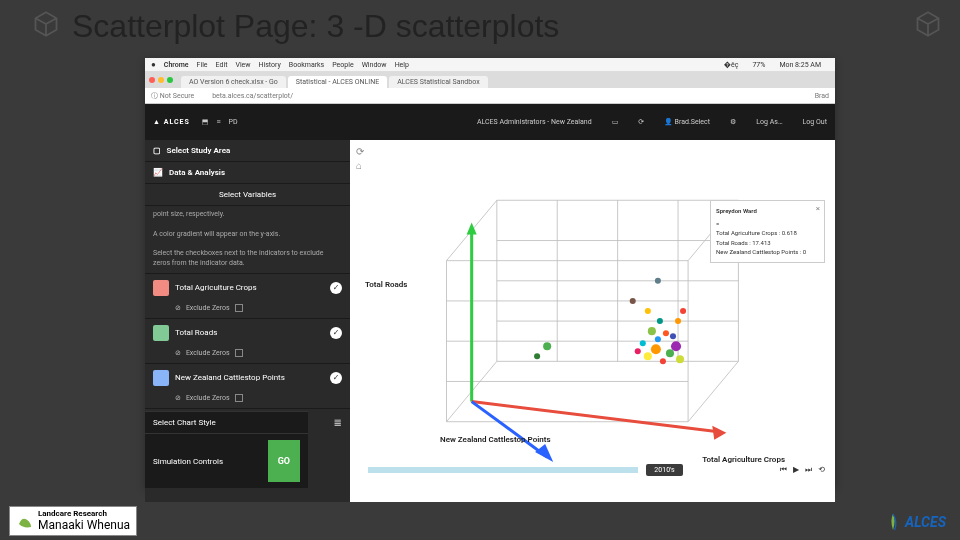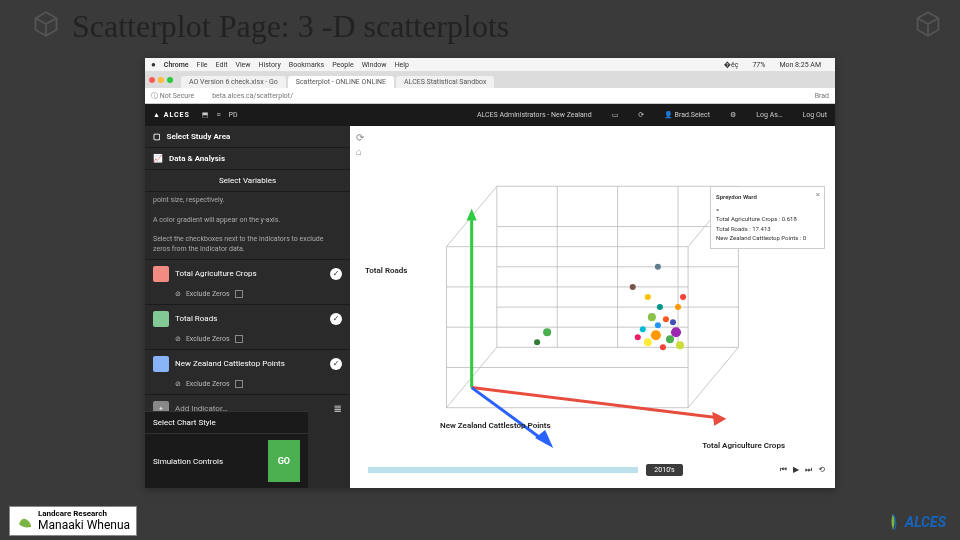--- a/index.html
+++ b/index.html
@@ -1,35 +1,35 @@
 <!DOCTYPE html>
 <html><head>
 <meta charset="utf-8">
 <style>
 *{box-sizing:border-box;margin:0;padding:0;font-family:-apple-system,BlinkMacSystemFont,"Segoe UI",Roboto,sans-serif}
 body{width:960px;height:540px;background:#3a3a3a;overflow:hidden;position:relative}
-.slide-title{position:absolute;top:8px;left:72px;font-size:32px;color:#222;font-weight:400;font-family:Liberation Serif, serif}
+.slide-title{position:absolute;top:8px;left:72px;font-size:32px;color:#222;font-weight:400;font-family:Liberation Sans, sans-serif}
 .cube-icon{width:32px;height:32px;position:absolute;display:flex;align-items:center;justify-content:center}
 .cube-icon svg{width:28px;height:28px}
 .cube-left{top:8px;left:30px}
 .cube-right{top:8px;right:16px}
 .browser-window{position:absolute;top:58px;left:145px;width:690px;height:430px;background:#fff;box-shadow:0 2px 8px rgba(0,0,0,.3)}
 .mac-menubar{height:14px;background:#f5f5f5;font-size:7px;display:flex;align-items:center;padding:0 6px;border-bottom:1px solid #ddd;color:#333}
 .mac-menubar span{margin-right:8px}
 .mac-menubar .right{margin-left:auto;display:flex;gap:6px;align-items:center}
 .chrome-tabs{height:16px;background:#dcdcdc;display:flex;align-items:flex-end;padding-left:4px;font-size:7px}
 .traffic-lights{display:flex;gap:3px;margin-right:8px;align-self:center}
 .traffic-lights div{width:6px;height:6px;border-radius:50%}
 .tl-red{background:#ff5f57}.tl-yellow{background:#febc2e}.tl-green{background:#28c840}
 .tab{background:#f1f1f1;padding:2px 8px;border-radius:3px 3px 0 0;margin-right:2px;color:#555;white-space:nowrap;overflow:hidden;max-width:120px}
 .tab.active{background:#fff}
 .addr-bar{height:16px;background:#fff;border-bottom:1px solid #ccc;display:flex;align-items:center;padding:0 6px;font-size:7px;color:#777}
 .addr-bar .url{margin-left:18px}
 .addr-bar .bookmark-name{margin-left:auto}
-.app-header{height:22px;background:#1a1a1a;display:flex;align-items:center;padding:0 8px;font-size:7px;color:#ccc}
+.app-header{height:36px;background:#1a1a1a;display:flex;align-items:center;padding:0 8px;font-size:7px;color:#ccc}
 .app-header .logo{font-weight:700;letter-spacing:1px;color:#fff}
 .app-header .right-links{margin-left:auto;display:flex;gap:20px;align-items:center}
 .app-body{display:flex;height:362px}
 .sidebar{width:205px;background:#2a2a2a;color:#ddd;font-size:7px;overflow:hidden}
 .side-section{padding:6px 8px;border-bottom:1px solid #1a1a1a;display:flex;align-items:center;gap:6px}
 .side-section.bold{font-weight:600;color:#fff;font-size:8px}
 .side-section.center{justify-content:center;font-size:8px;color:#fff}
 .side-help{padding:4px 8px;color:#aaa;line-height:1.4}
 .indicator-row{padding:6px 8px;display:flex;align-items:center;gap:6px;border-top:1px solid #1a1a1a}
 .color-swatch{width:16px;height:16px;border-radius:2px;flex-shrink:0}
@@ -90,21 +90,21 @@
     </div>
   </div>
 
   <div class="chrome-tabs">
     <div class="traffic-lights">
       <div class="tl-red"></div>
       <div class="tl-yellow"></div>
       <div class="tl-green"></div>
     </div>
     <div class="tab">AO Version 6 check.xlsx - Go</div>
-    <div class="tab active">Scatterplot - ONLINE ONLINE</div>
+    <div class="tab active">Statistical - ALCES ONLINE</div>
     <div class="tab">ALCES Statistical Sandbox</div>
   </div>
 
   <div class="addr-bar">
     <span>ⓘ <span>Not Secure</span></span>
     <span class="url">beta.alces.ca/scatterplot/</span>
     <span class="bookmark-name">Brad</span>
   </div>
 
   <div class="app-header">

